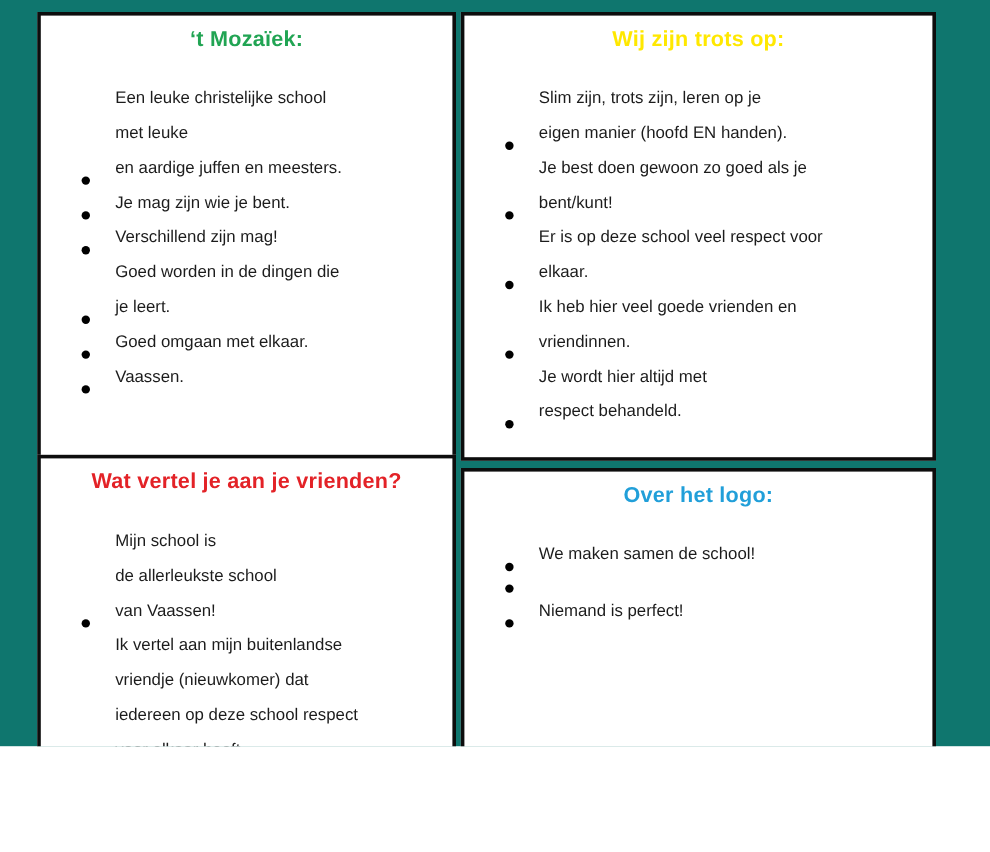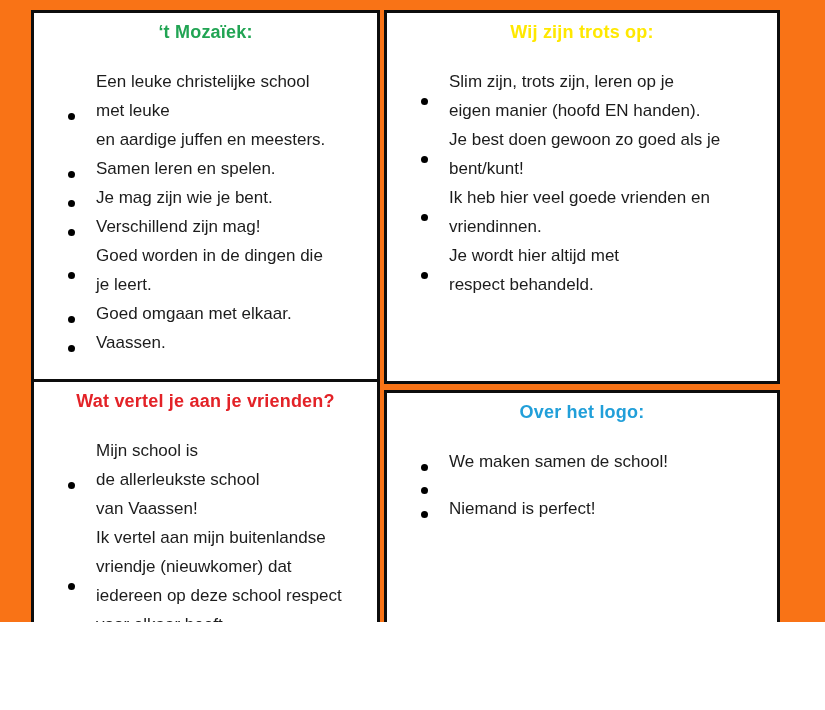--- a/index.html
+++ b/index.html
@@ -1,21 +1,21 @@
 <!DOCTYPE html>
 <html><head>
 <meta charset="utf-8">
 <style>
   html, body { margin: 0; padding: 0; background: #ffffff; }
   body { font-family: "Liberation Sans", "DejaVu Sans", sans-serif; }
   .page {
     position: relative;
     width: 825px;
     height: 622px;
-    background: #f97316;
+    background: #0f766e;
     overflow: hidden;
   }
   .box {
     position: absolute;
     box-sizing: border-box;
     border: 3px solid #0d0d0d;
     background: #ffffff;
   }
   .box-tl { left: 31px;  top: 10px;  width: 349px; height: 374px; }
   .box-tr { left: 384px; top: 10px;  width: 396px; height: 374px; }
@@ -28,22 +28,22 @@
     font-weight: 700;
     letter-spacing: 0.2px;
   }
   ul.bullets {
     list-style: none;
     margin: 24px 4px 0 0;
     padding: 0 4px 0 34px;
   }
   li.bullet {
     display: flex;
-    align-items: center;
-    font-size: 17px;
+    align-items: flex-end;
+    font-size: 14px;
     line-height: 29px;
     color: #1c1c1c;
   }
   .dot {
     flex: none;
     width: 7px;
     height: 7px;
     border-radius: 50%;
     background: #000000;
     margin-top: 11px;
@@ -57,24 +57,20 @@
 <div class="page">
 
   <div class="box box-tl">
     <div class="qtitle" style="color: rgb(33, 164, 83);">‘t Mozaïek:</div>
     <ul class="bullets">
       <li class="bullet">
           <span class="dot"></span>
           <span class="txt">Een leuke christelijke school
 met leuke
 en aardige juffen en meesters.</span>
-        </li>
-      <li class="bullet">
-          <span class="dot"></span>
-          <span class="txt">Samen leren en spelen.</span>
         </li>
       <li class="bullet">
           <span class="dot"></span>
           <span class="txt">Je mag zijn wie je bent.</span>
         </li>
       <li class="bullet">
           <span class="dot"></span>
           <span class="txt">Verschillend zijn mag!</span>
         </li>
       <li class="bullet">
@@ -98,20 +94,25 @@
     <ul class="bullets">
       <li class="bullet">
           <span class="dot"></span>
           <span class="txt">Slim zijn, trots zijn, leren op je
 eigen manier (hoofd EN handen).</span>
         </li>
       <li class="bullet">
           <span class="dot"></span>
           <span class="txt">Je best doen gewoon zo goed als je
 bent/kunt!</span>
+        </li>
+      <li class="bullet">
+          <span class="dot"></span>
+          <span class="txt">Er is op deze school veel respect voor
+elkaar.</span>
         </li>
       <li class="bullet">
           <span class="dot"></span>
           <span class="txt">Ik heb hier veel goede vrienden en
 vriendinnen.</span>
         </li>
       <li class="bullet">
           <span class="dot"></span>
           <span class="txt">Je wordt hier altijd met
 respect behandeld.</span>

